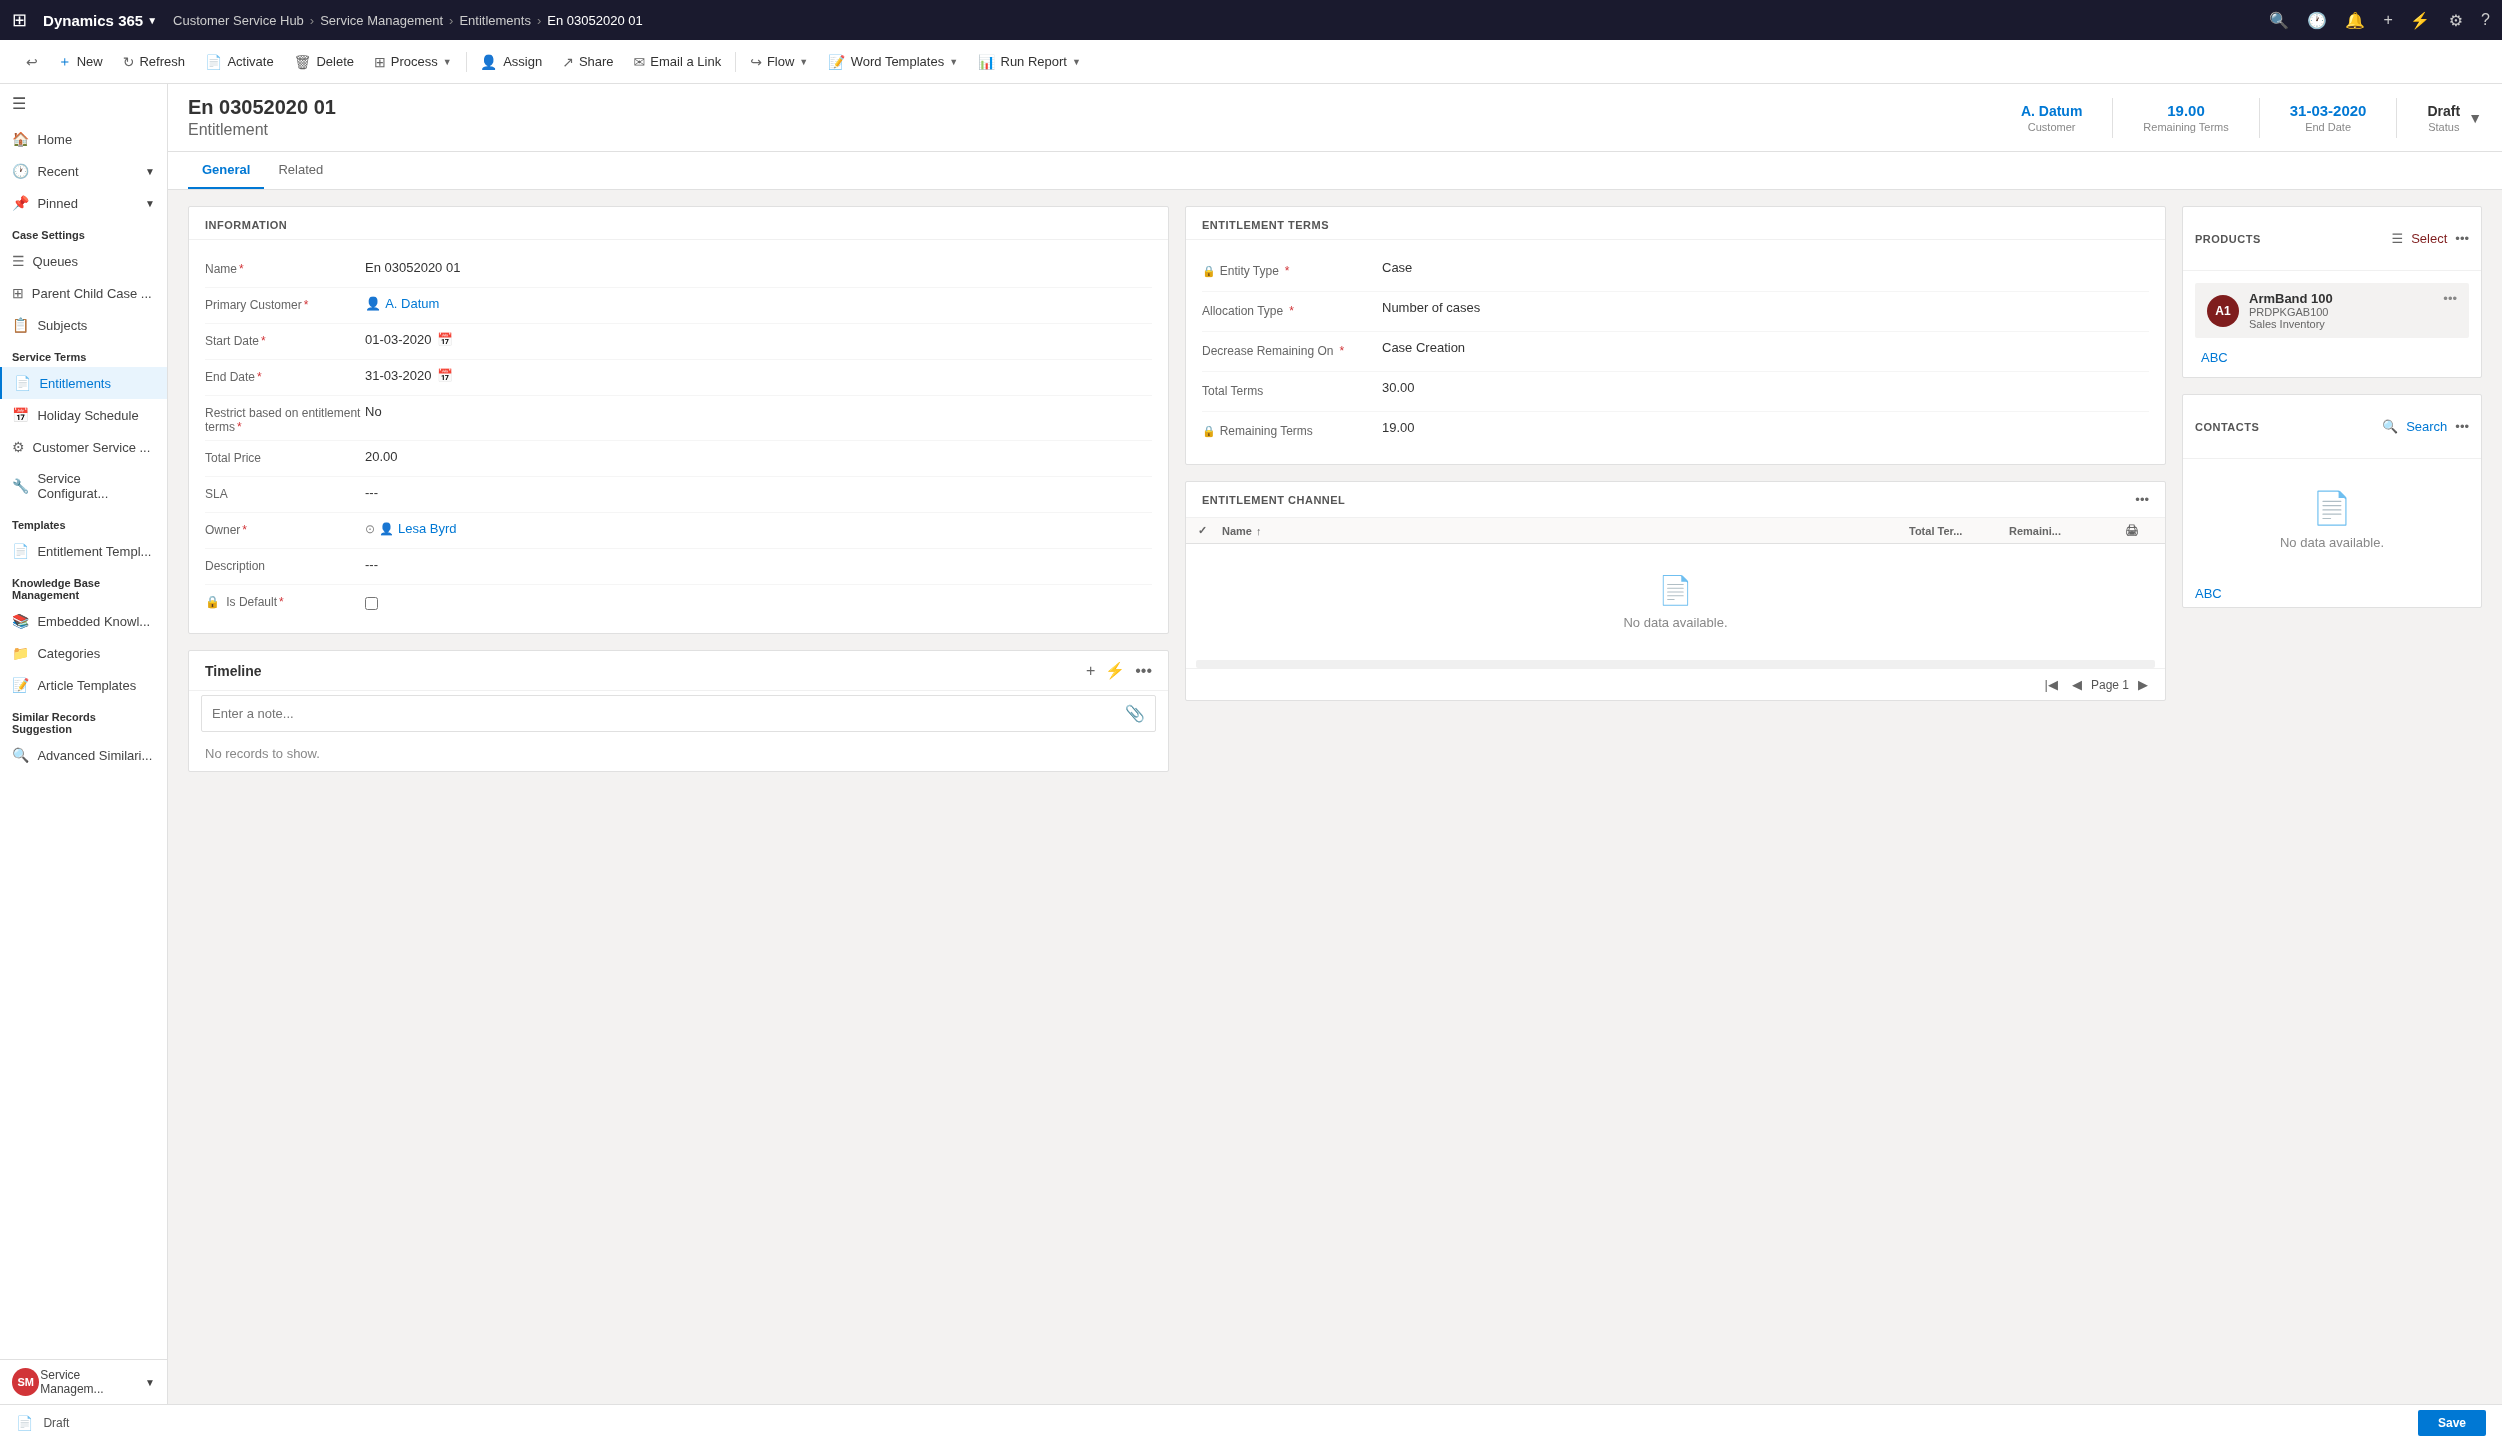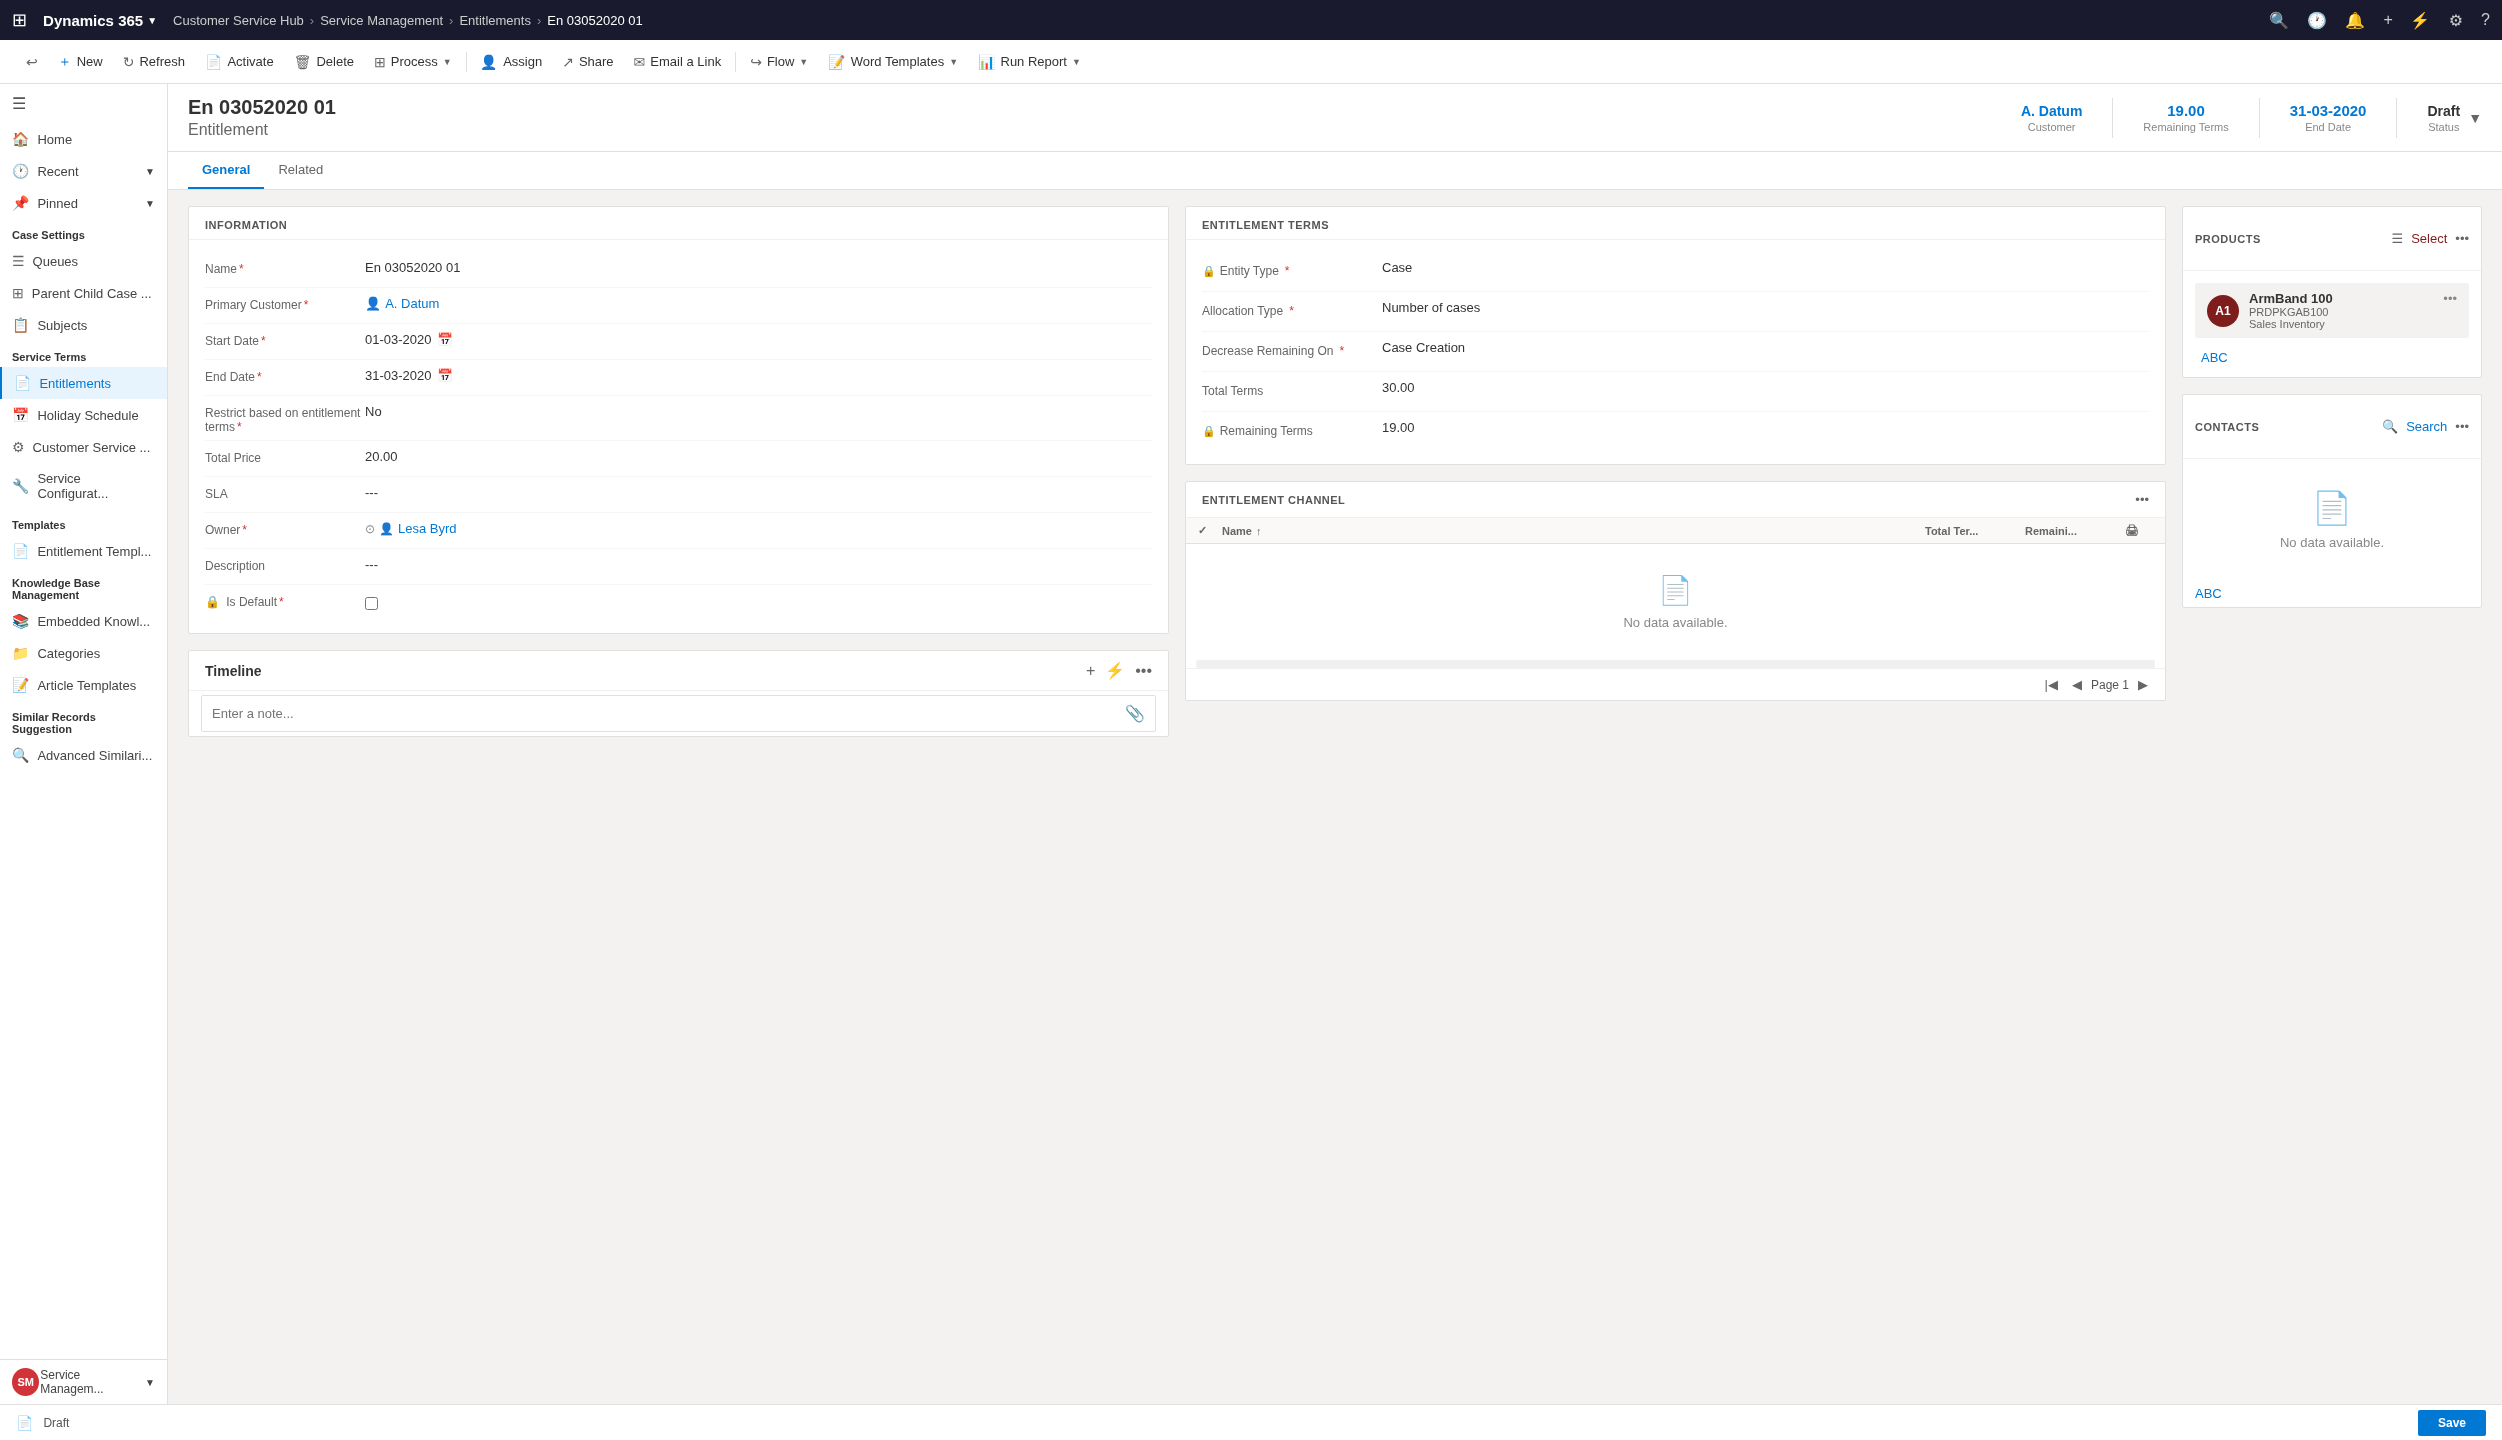--- a/index.html
+++ b/index.html
@@ -98,21 +98,21 @@
     .product-code { font-size: 11px; color: #666; }
     .product-type { font-size: 11px; color: #666; }
     .abc-link { color: #0078d4; font-size: 13px; padding: 6px 12px; cursor: pointer; display: block; }
     .channel-header { display: flex; align-items: center; padding: 10px 16px; border-bottom: 1px solid #f0f0f0; }
     .channel-title { font-size: 11px; font-weight: 700; color: #555; text-transform: uppercase; letter-spacing: 0.5px; flex: 1; }
     .channel-menu { color: #666; cursor: pointer; }
     .channel-table-header { display: flex; align-items: center; padding: 6px 12px; background: #faf9f8; border-bottom: 1px solid #e0e0e0; font-size: 11px; color: #666; font-weight: 600; }
     .ch-check { width: 24px; flex-shrink: 0; }
     .ch-name { flex: 1; display: flex; align-items: center; gap: 4px; cursor: pointer; }
     .ch-total { width: 100px; }
-    .ch-remain { width: 100px; }
+    .ch-remain { width: 116px; }
     .ch-print { width: 28px; color: #666; cursor: pointer; }
     .no-data-channel { display: flex; flex-direction: column; align-items: center; justify-content: center; padding: 30px; color: #888; font-size: 13px; gap: 8px; }
     .channel-footer { display: flex; align-items: center; justify-content: flex-end; padding: 6px 12px; border-top: 1px solid #f0f0f0; font-size: 12px; color: #555; gap: 8px; }
     .page-nav { display: flex; align-items: center; gap: 4px; }
     .page-nav button { background: none; border: none; cursor: pointer; color: #666; font-size: 13px; padding: 2px 5px; }
     .timeline-header { display: flex; align-items: center; padding: 10px 16px; border-bottom: 1px solid #f0f0f0; }
     .timeline-title { font-size: 14px; font-weight: 600; color: #333; flex: 1; }
     .timeline-actions { display: flex; align-items: center; gap: 10px; color: #666; font-size: 16px; }
     .timeline-actions span { cursor: pointer; }
     .timeline-note { margin: 4px 12px; border: 1px solid #e0e0e0; border-radius: 2px; display: flex; align-items: center; padding: 8px 10px; }
@@ -433,20 +433,21 @@
             <div class="timeline-actions">
               <span>+</span>
               <span>⚡</span>
               <span>•••</span>
             </div>
           </div>
           <div class="timeline-note">
             <input type="text" style="border: none; outline: none; flex: 1 1 0%; font-size: 13px; color: rgb(136, 136, 136);" placeholder="Enter a note...">
             <span class="attach">📎</span>
           </div>
+          <div class="timeline-empty">No records to show.</div>
         </div>
 
       </div>
 
       <div class="middle-col">
 
         <div class="card">
           <div class="card-header">ENTITLEMENT TERMS</div>
           <div class="card-body">
 

